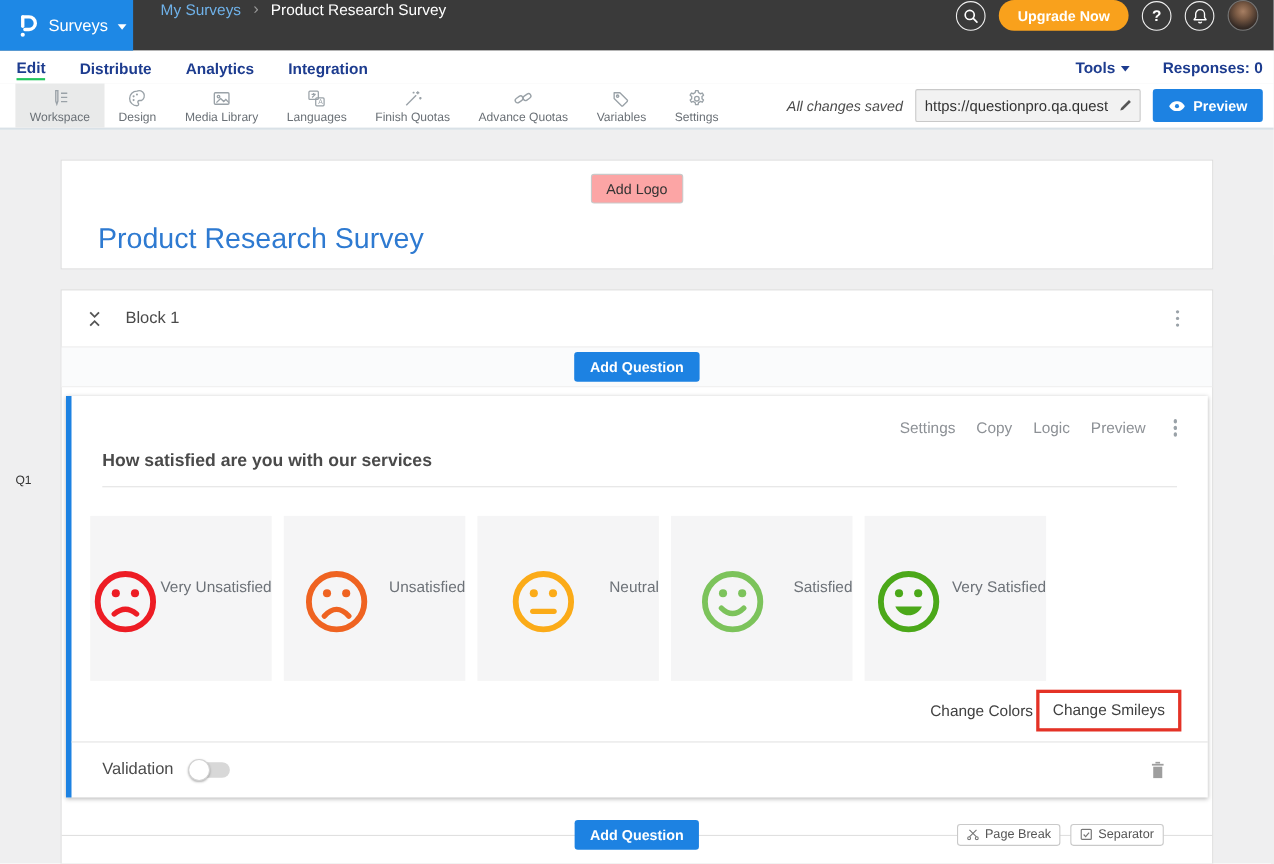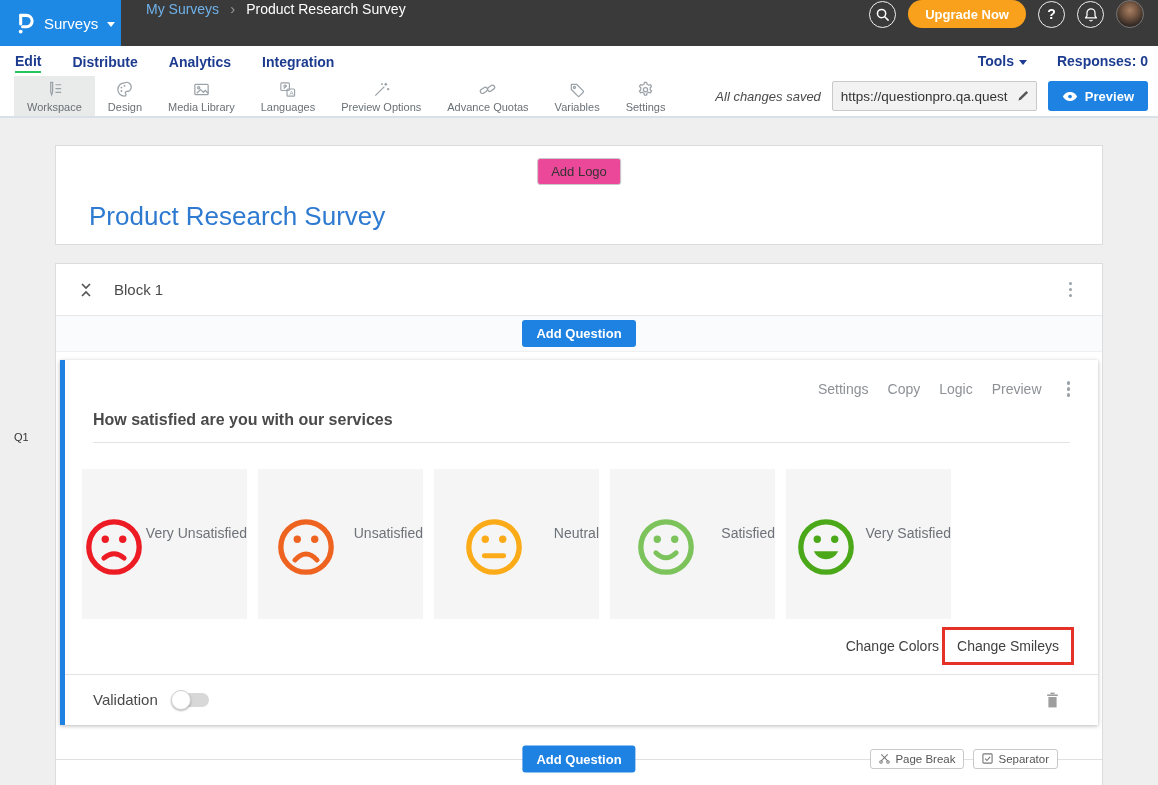--- a/index.html
+++ b/index.html
@@ -42,21 +42,21 @@
   .url-input { flex:1; min-width:0; border:none; background:transparent; font-family:"Liberation Sans",sans-serif; font-size:13.5px; color:#333; padding:0 2px 0 8px; outline:none; white-space:nowrap; overflow:hidden; }
   .url-edit { width:26px; display:flex; align-items:center; justify-content:center; cursor:pointer; }
   .btn-blue { background:#1d82e2; color:#fff; font-weight:bold; font-size:13px; border:none; border-radius:3px; cursor:pointer; }
   .preview-btn { height:30px; padding:0 14px; display:flex; align-items:center; gap:7px; }
 
   
   .content { position:relative; height:667px; padding-top:27px; }
   .card { width:1048px; margin:0 auto 0 55px; background:#fff; border:1px solid #dcdcdc; }
 
   .survey-card { height:100px; position:relative; margin-bottom:18px; }
-  .add-logo { position:absolute; top:12px; left:50%; transform:translateX(-50%); background:#ec4899; border:1px solid #c9c9c9; border-radius:3px; font-size:13px; color:#333; padding:5px 13px; cursor:pointer; }
+  .add-logo { position:absolute; top:12px; left:50%; transform:translateX(-50%); background:#fca5a5; border:1px solid #c9c9c9; border-radius:3px; font-size:13px; color:#333; padding:5px 13px; cursor:pointer; }
   .survey-title { position:absolute; left:33px; bottom:12px; font-size:26px; color:#2e7ad1; font-weight:500; }
 
   .block-card { padding-bottom:0; }
   .block-header { height:52px; display:flex; align-items:center; border-bottom:1px solid #e8e8e8; padding:0 26px 0 23px; }
   .collapse-btn { cursor:pointer; display:flex; }
   .block-title { font-size:15px; color:#4a4a4a; font-weight:500; margin-left:21px; }
   .vdots { margin-left:auto; display:flex; flex-direction:column; gap:2.5px; cursor:pointer; padding:4px; }
   .vdots i { width:3.5px; height:3.5px; border-radius:50%; background:#9aa2a8; }
   .addq-row { height:36px; background:#fafbfc; border-bottom:1px solid #f0f0f0; display:flex; align-items:center; justify-content:center; }
   .addq-btn { padding:6px 14px; }
@@ -192,21 +192,21 @@
   </div>
   <div class="tb-item">
     <span>
       <svg width="19" height="19" viewBox="0 0 20 20" fill="none" stroke="#9aa2a8" stroke-width="1.3">
         <path d="M3.5 16.5 L13 7"></path>
         <path d="M14.5 3 v3 M13 4.5 h3"></path>
         <path d="M17 8.5 v2.4 M15.8 9.7 h2.4"></path>
         <path d="M10.5 3.5 v1.8 M9.6 4.4 h1.8"></path>
       </svg>
     </span>
-    <span class="tb-label">Preview Options</span>
+    <span class="tb-label">Finish Quotas</span>
   </div>
   <div class="tb-item">
     <span>
       <svg width="19" height="19" viewBox="0 0 20 20" fill="none" stroke="#9aa2a8" stroke-width="1.3">
         <rect x="2.2" y="8.6" width="8" height="4.6" rx="2.3" transform="rotate(-35 6.2 10.9)"></rect>
         <rect x="9.8" y="6.4" width="8" height="4.6" rx="2.3" transform="rotate(-35 13.8 8.7)"></rect>
       </svg>
     </span>
     <span class="tb-label">Advance Quotas</span>
   </div>

